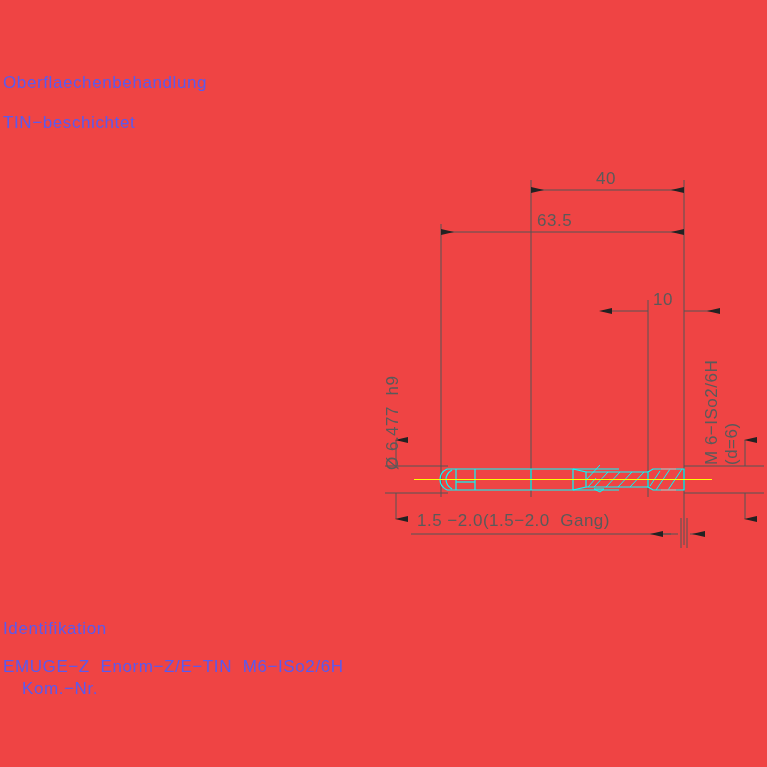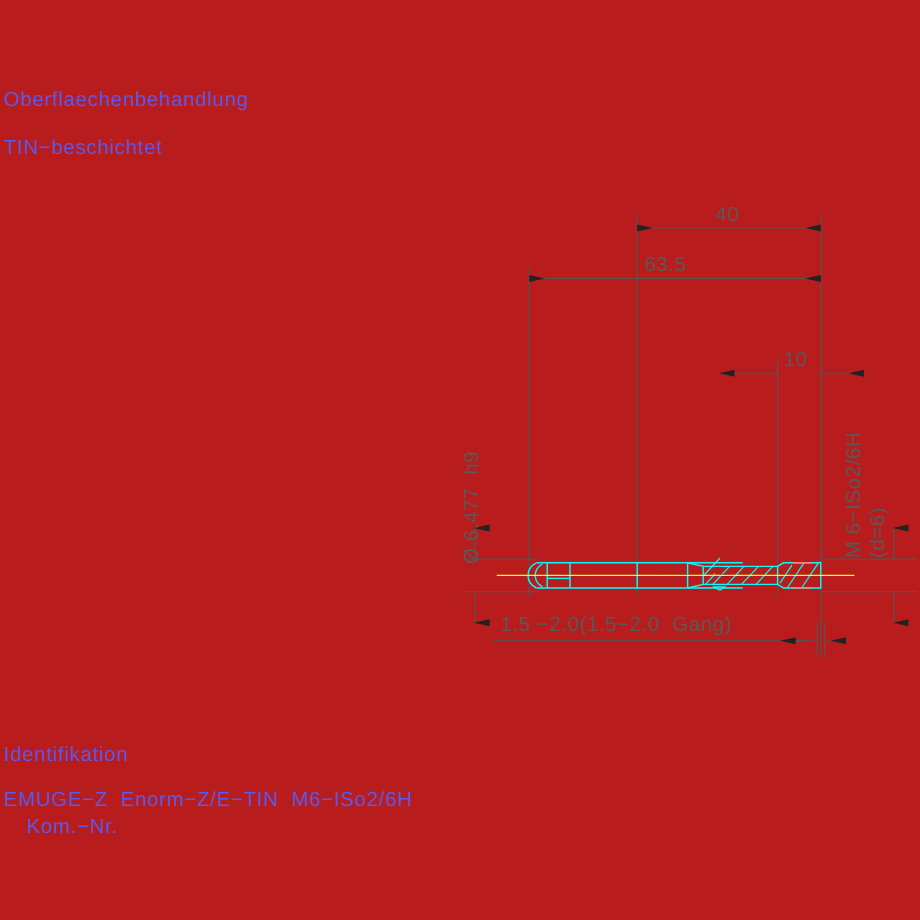--- a/index.html
+++ b/index.html
@@ -10,21 +10,21 @@
   body {
     width: 767px;
     height: 767px;
     font-family: "Liberation Sans", sans-serif;
     overflow: hidden;
   }
   #drawing-root {
     position: relative;
     width: 767px;
     height: 767px;
-    background: #b91c1c;
+    background: #ef4444;
   }
   svg.canvas {
     position: absolute;
     left: 0;
     top: 0;
     width: 767px;
     height: 767px;
     display: block;
   }
   text {

